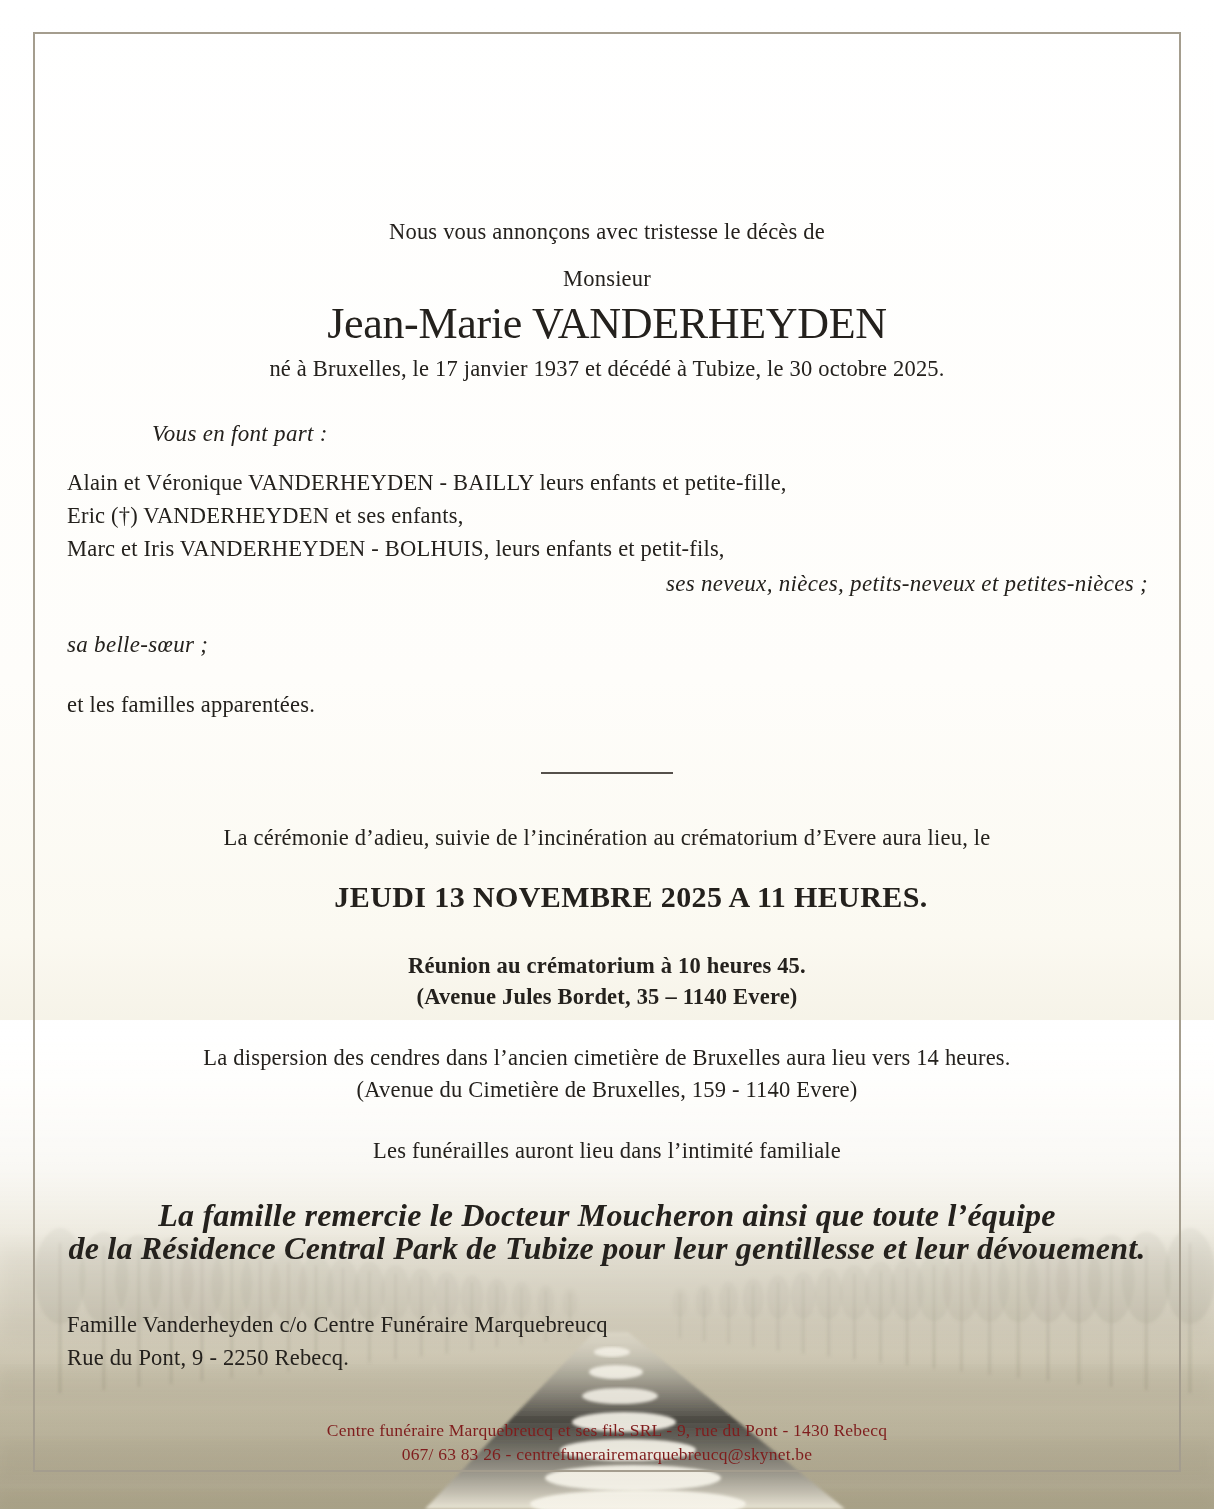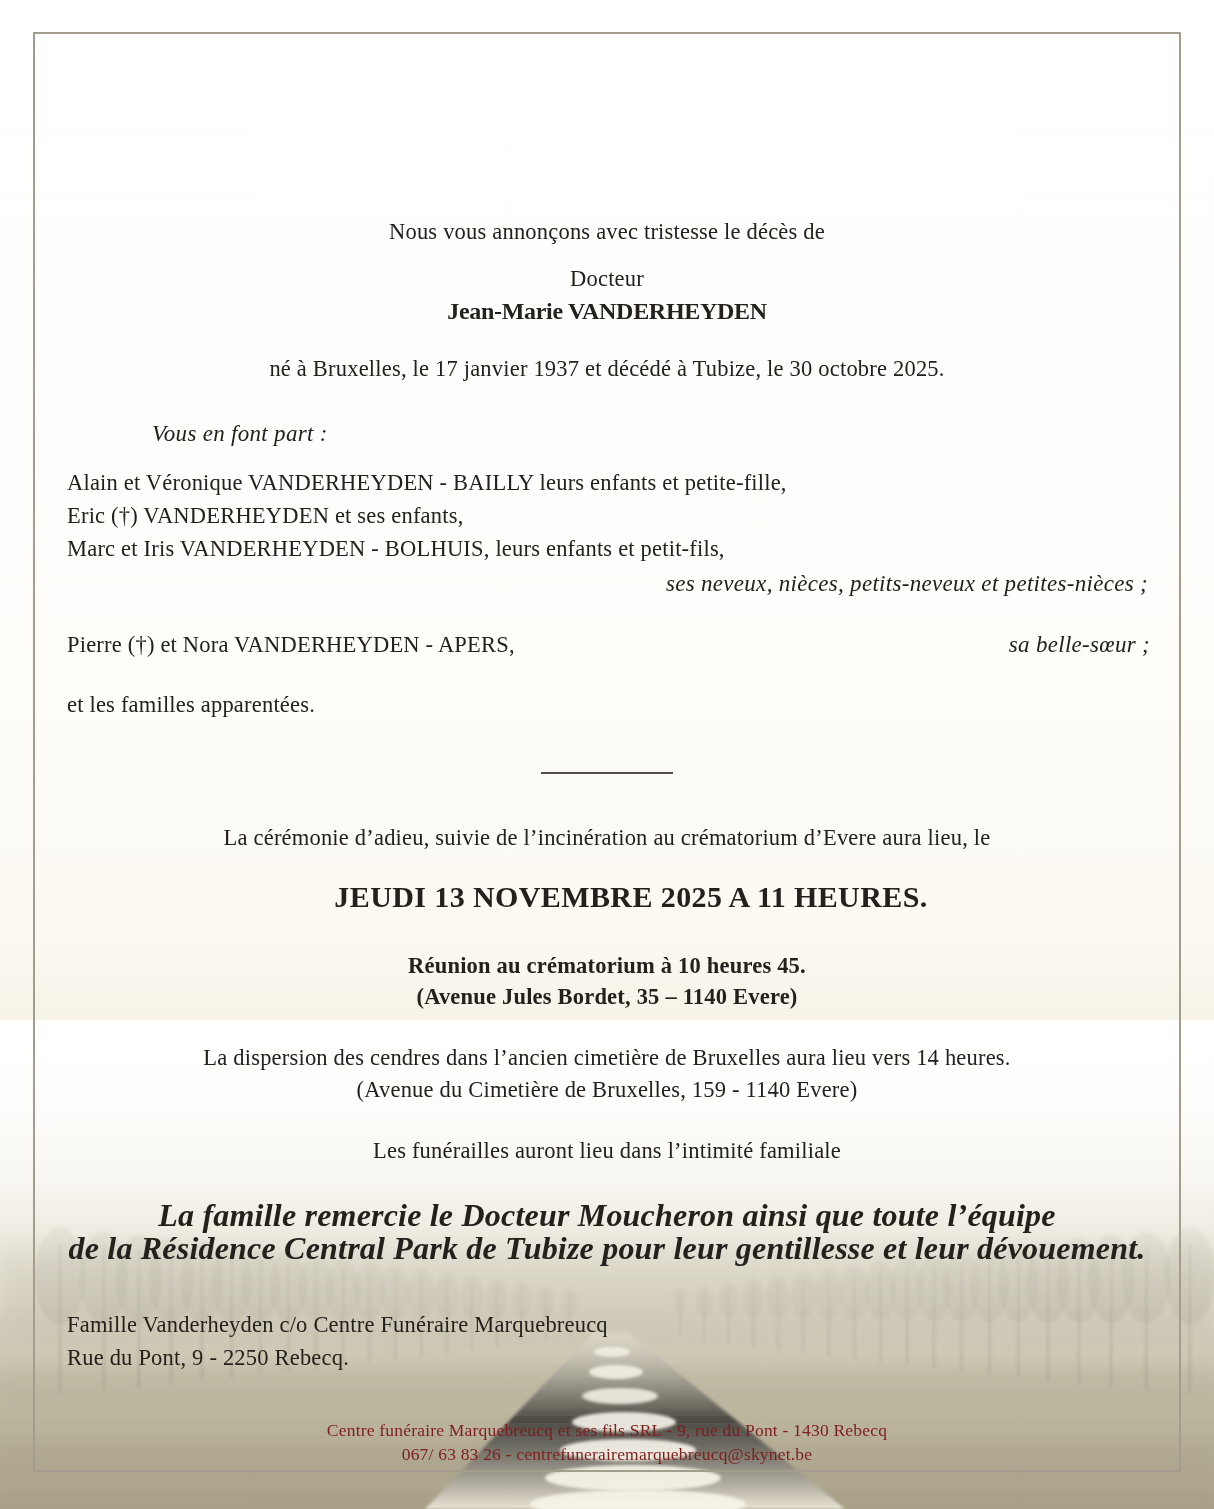--- a/index.html
+++ b/index.html
@@ -15,21 +15,21 @@
     border:2px solid #a49d8e;z-index:1;pointer-events:none;
   }
   .abs{position:absolute;z-index:2;white-space:nowrap;text-align:center;}
   .ctr{left:0;width:1214px;text-align:center;}
   .lft{left:67px;text-align:left;}
   .row{left:67px;width:1083px;display:flex;justify-content:space-between;align-items:baseline;}
   .t22{font-size:22.5px;letter-spacing:0.2px;}
   .t22b{font-size:22.5px;font-weight:bold;letter-spacing:0.2px;}
   .it{font-style:italic;font-size:23px;letter-spacing:0.3px;}
   .itb{font-style:italic;font-weight:bold;font-size:32px;letter-spacing:0.2px;}
-  .name{font-size:24px;font-weight:bold;letter-spacing:-0.3px;}
+  .name{font-size:44px;font-weight:normal;letter-spacing:-0.3px;}
   .bigdate{font-size:30px;font-weight:bold;letter-spacing:0.4px;padding-left:24px;}
   .ftr{font-size:17.5px;letter-spacing:0.2px;color:#7f1d1d;}
   .divider{
     position:absolute;left:541px;top:772px;width:132px;height:0;
     border-top:2px solid #55504b;z-index:2;
   }
 </style>
 </head>
 <body>
 
@@ -166,36 +166,35 @@
     <ellipse cx="638" cy="1504" rx="108" ry="14" fill="#f7f4ea" opacity="0.9" filter="url(#blur2)"></ellipse>
   </g>
 
   <rect x="0" y="1020" width="1214" height="489" fill="url(#fog)"></rect>
 </svg>
 
 <div class="frame"></div>
 
 <div class="abs ctr t22" style="top:219px">Nous vous annonçons avec tristesse le décès de</div>
 
-<div class="abs ctr t22" style="top:266px">Docteur</div>
+<div class="abs ctr t22" style="top:266px">Monsieur</div>
 
 <div class="abs ctr name" style="top:298px">Jean-Marie VANDERHEYDEN</div>
 
 <div class="abs ctr t22" style="top:356px">né à Bruxelles, le 17 janvier 1937 et décédé à Tubize, le 30 octobre 2025.</div>
 
 <div class="abs it" style="left:152px;top:421px">Vous en font part :</div>
 
 <div class="abs lft t22" style="top:470px">Alain et Véronique VANDERHEYDEN - BAILLY leurs enfants et petite-fille,</div>
 <div class="abs lft t22" style="top:503px">Eric (†) VANDERHEYDEN et ses enfants,</div>
 <div class="abs lft t22" style="top:536px">Marc et Iris VANDERHEYDEN - BOLHUIS, leurs enfants et petit-fils,</div>
 
 <div class="abs it" style="left:0;width:1148px;top:571px;text-align:right">ses neveux, nièces, petits-neveux et petites-nièces ;</div>
 
 <div class="abs row" style="top:632px">
-  <span class="t22">Pierre (†) et Nora VANDERHEYDEN - APERS,</span>
   <span class="it">sa belle-sœur ;</span>
 </div>
 
 <div class="abs lft t22" style="top:692px">et les familles apparentées.</div>
 
 <div class="divider"></div>
 
 <div class="abs ctr t22" style="top:825px">La cérémonie d’adieu, suivie de l’incinération au crématorium d’Evere aura lieu, le</div>
 
 <div class="abs ctr bigdate" style="top:880px">JEUDI 13 NOVEMBRE 2025 A 11 HEURES.</div>

